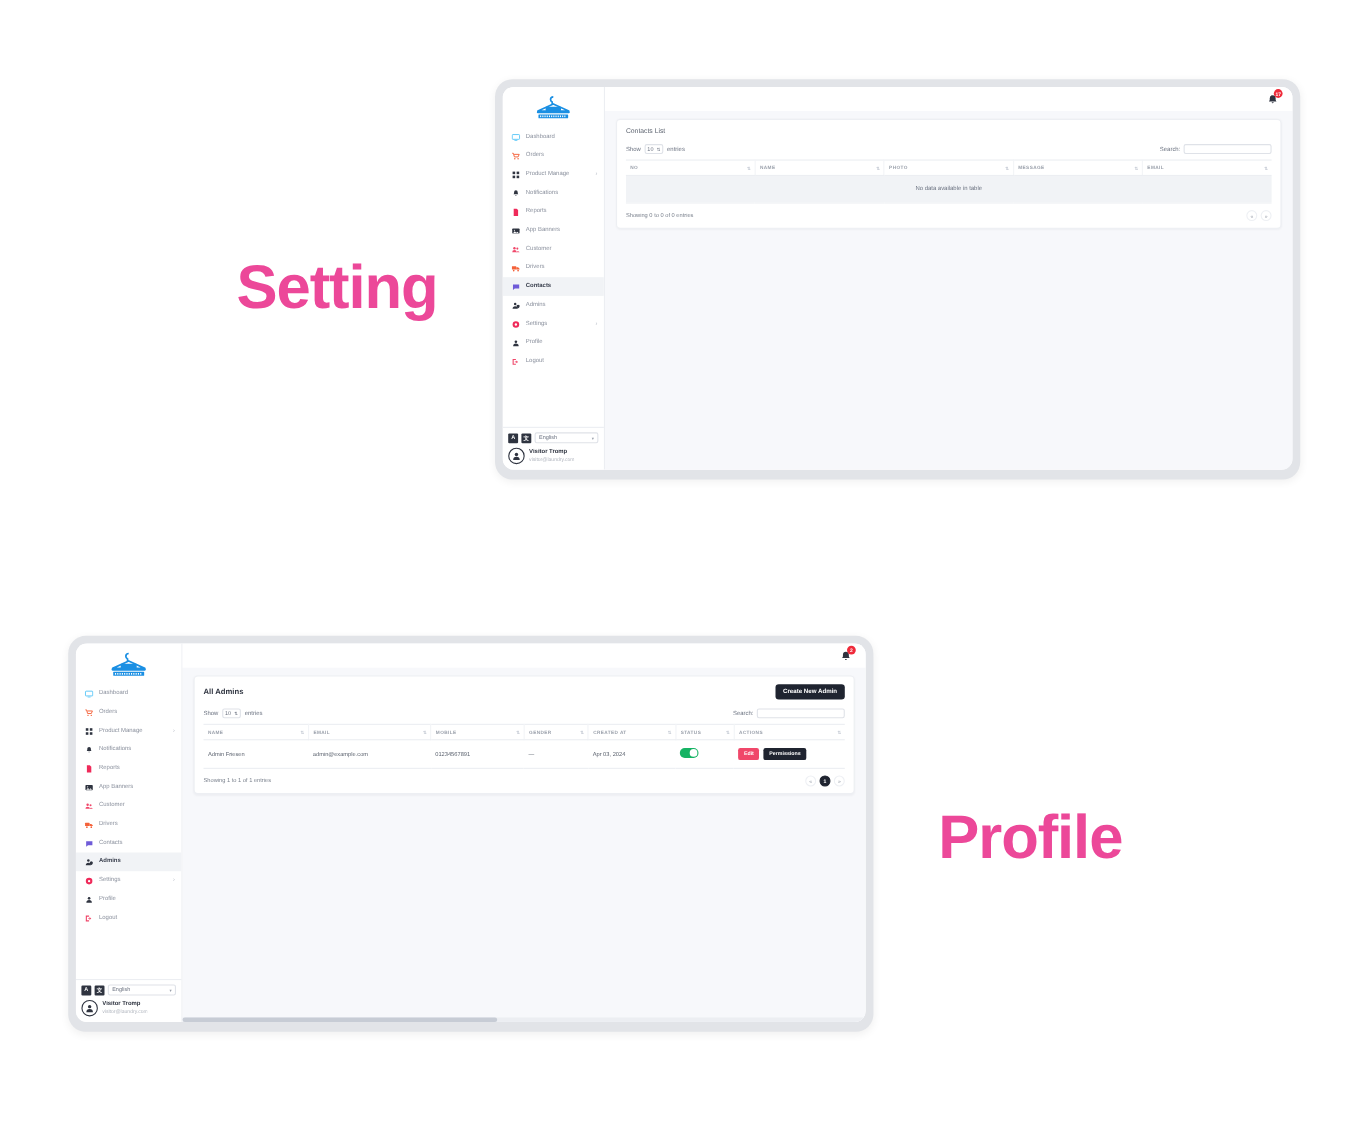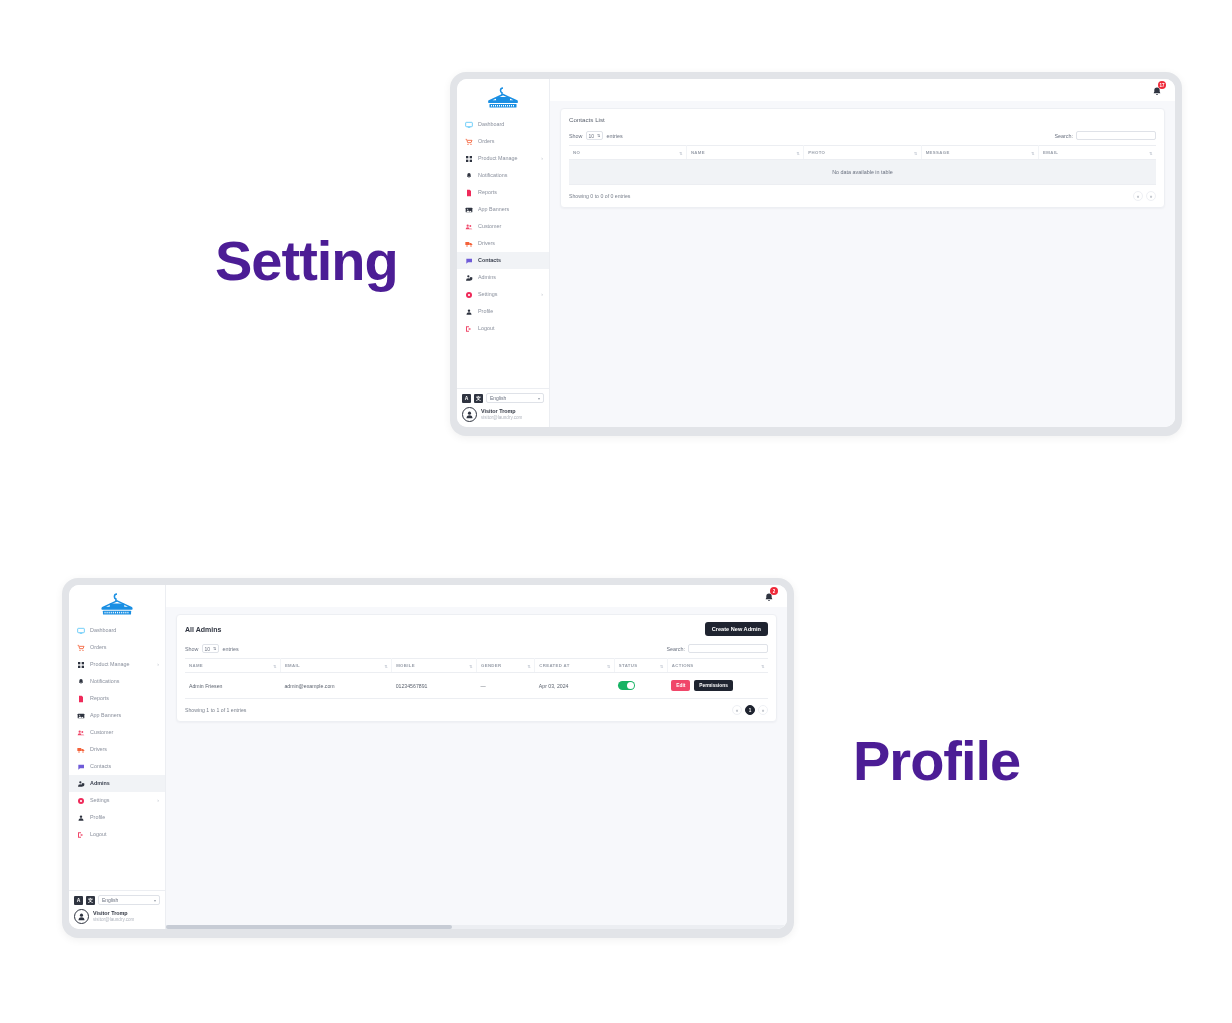--- a/index.html
+++ b/index.html
@@ -9,21 +9,21 @@
     font-family: "Liberation Sans", sans-serif;
     overflow: hidden;
   }
   .stage { position: relative; width: 1232px; height: 1023px; background:#fff; }
 
   
   .section-label {
     position: absolute;
     font-family: "Liberation Sans", sans-serif;
     font-weight: 700;
-    color: #4c1d95;
+    color: #ec4899;
     letter-spacing: -1px;
     white-space: nowrap;
     text-align: right;
   }
   #label-setting { left: 215px; top: 228px; font-size: 56px; }
   #label-profile { left: 853px; top: 728px; font-size: 56px; }
 
   
   .device {
     position: absolute;

